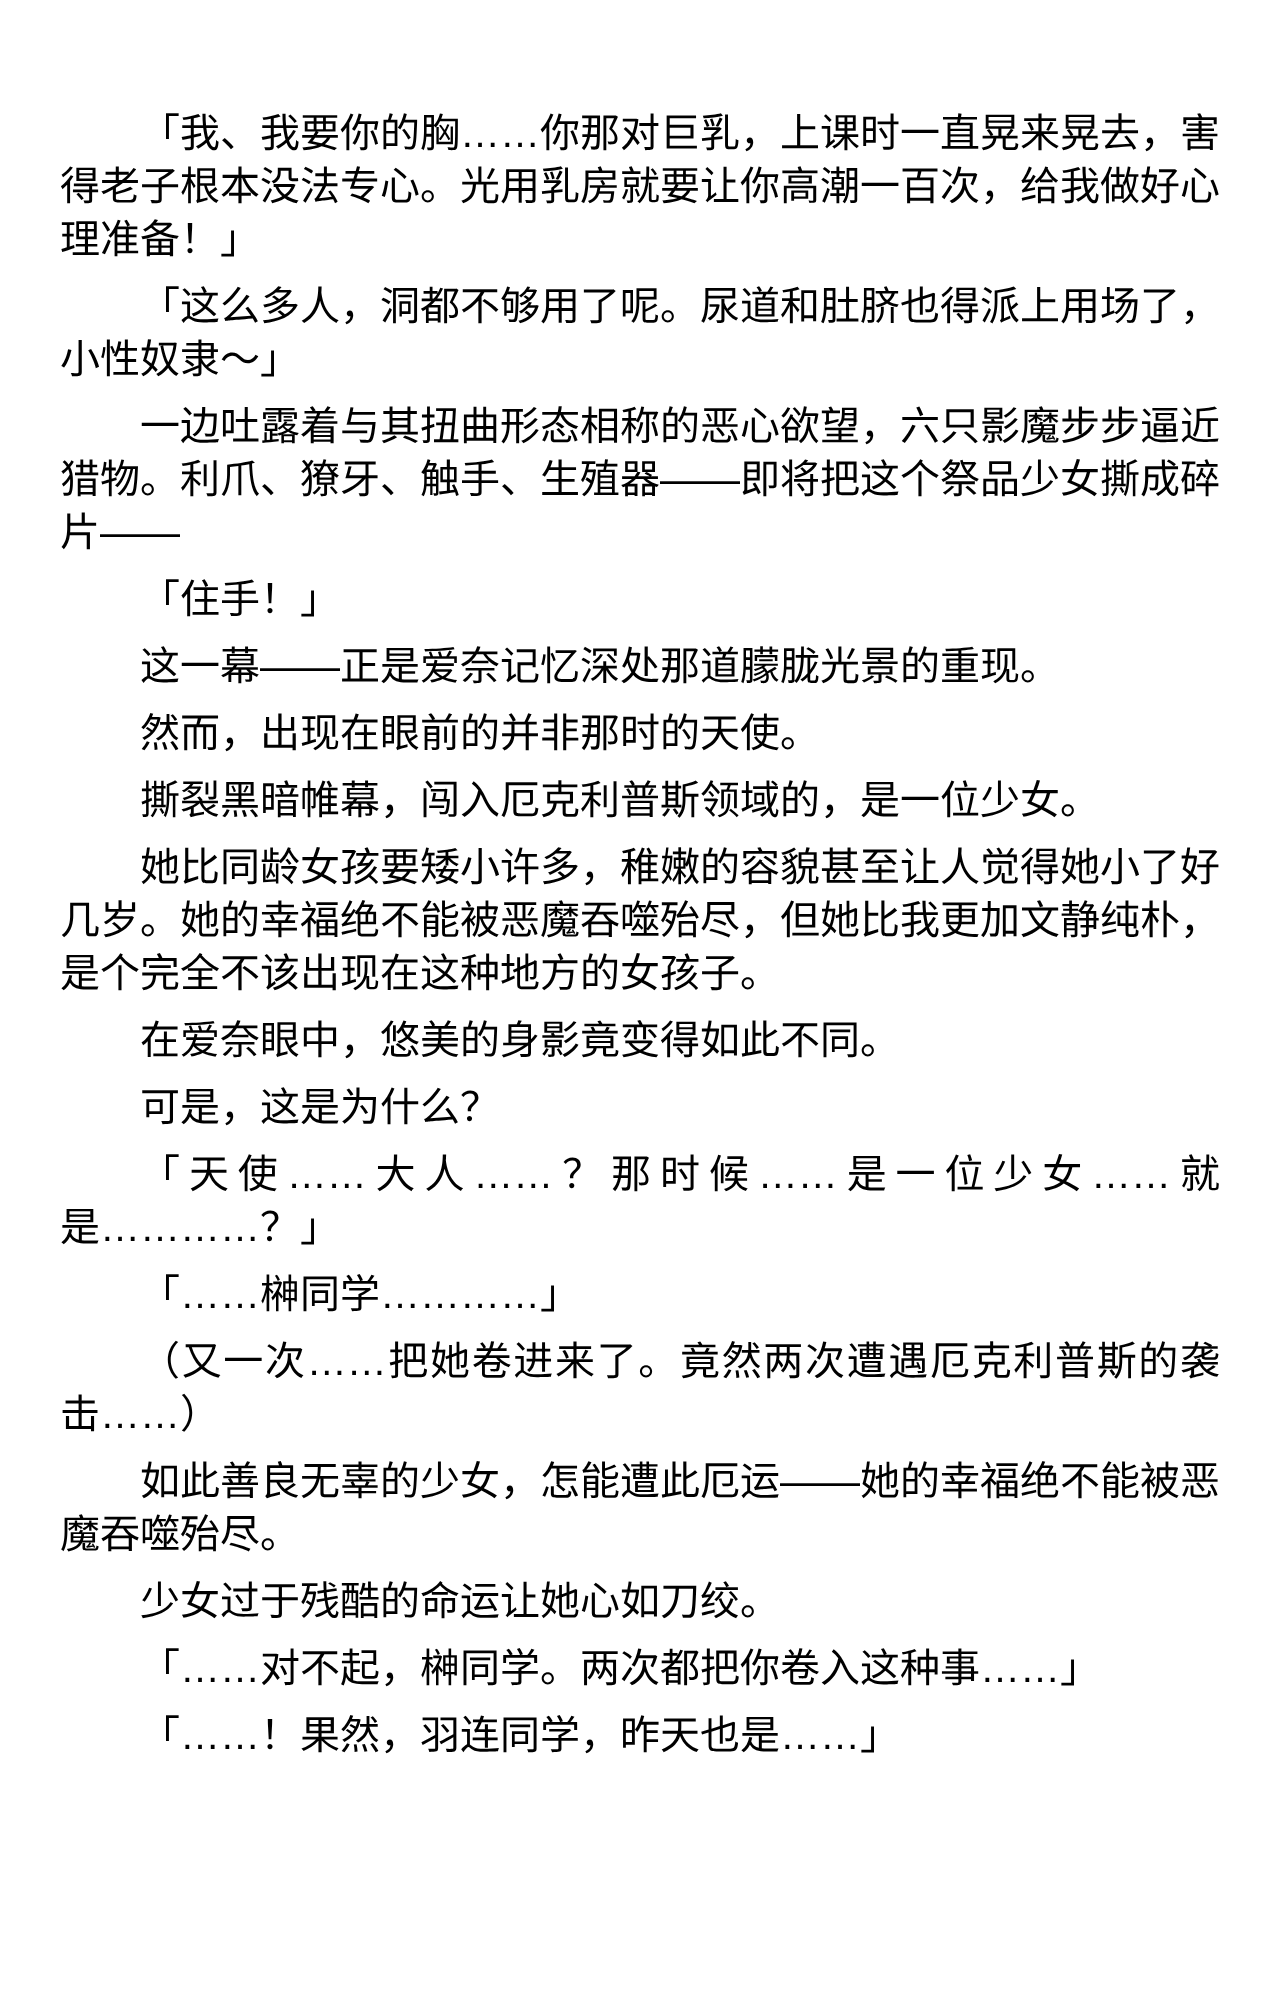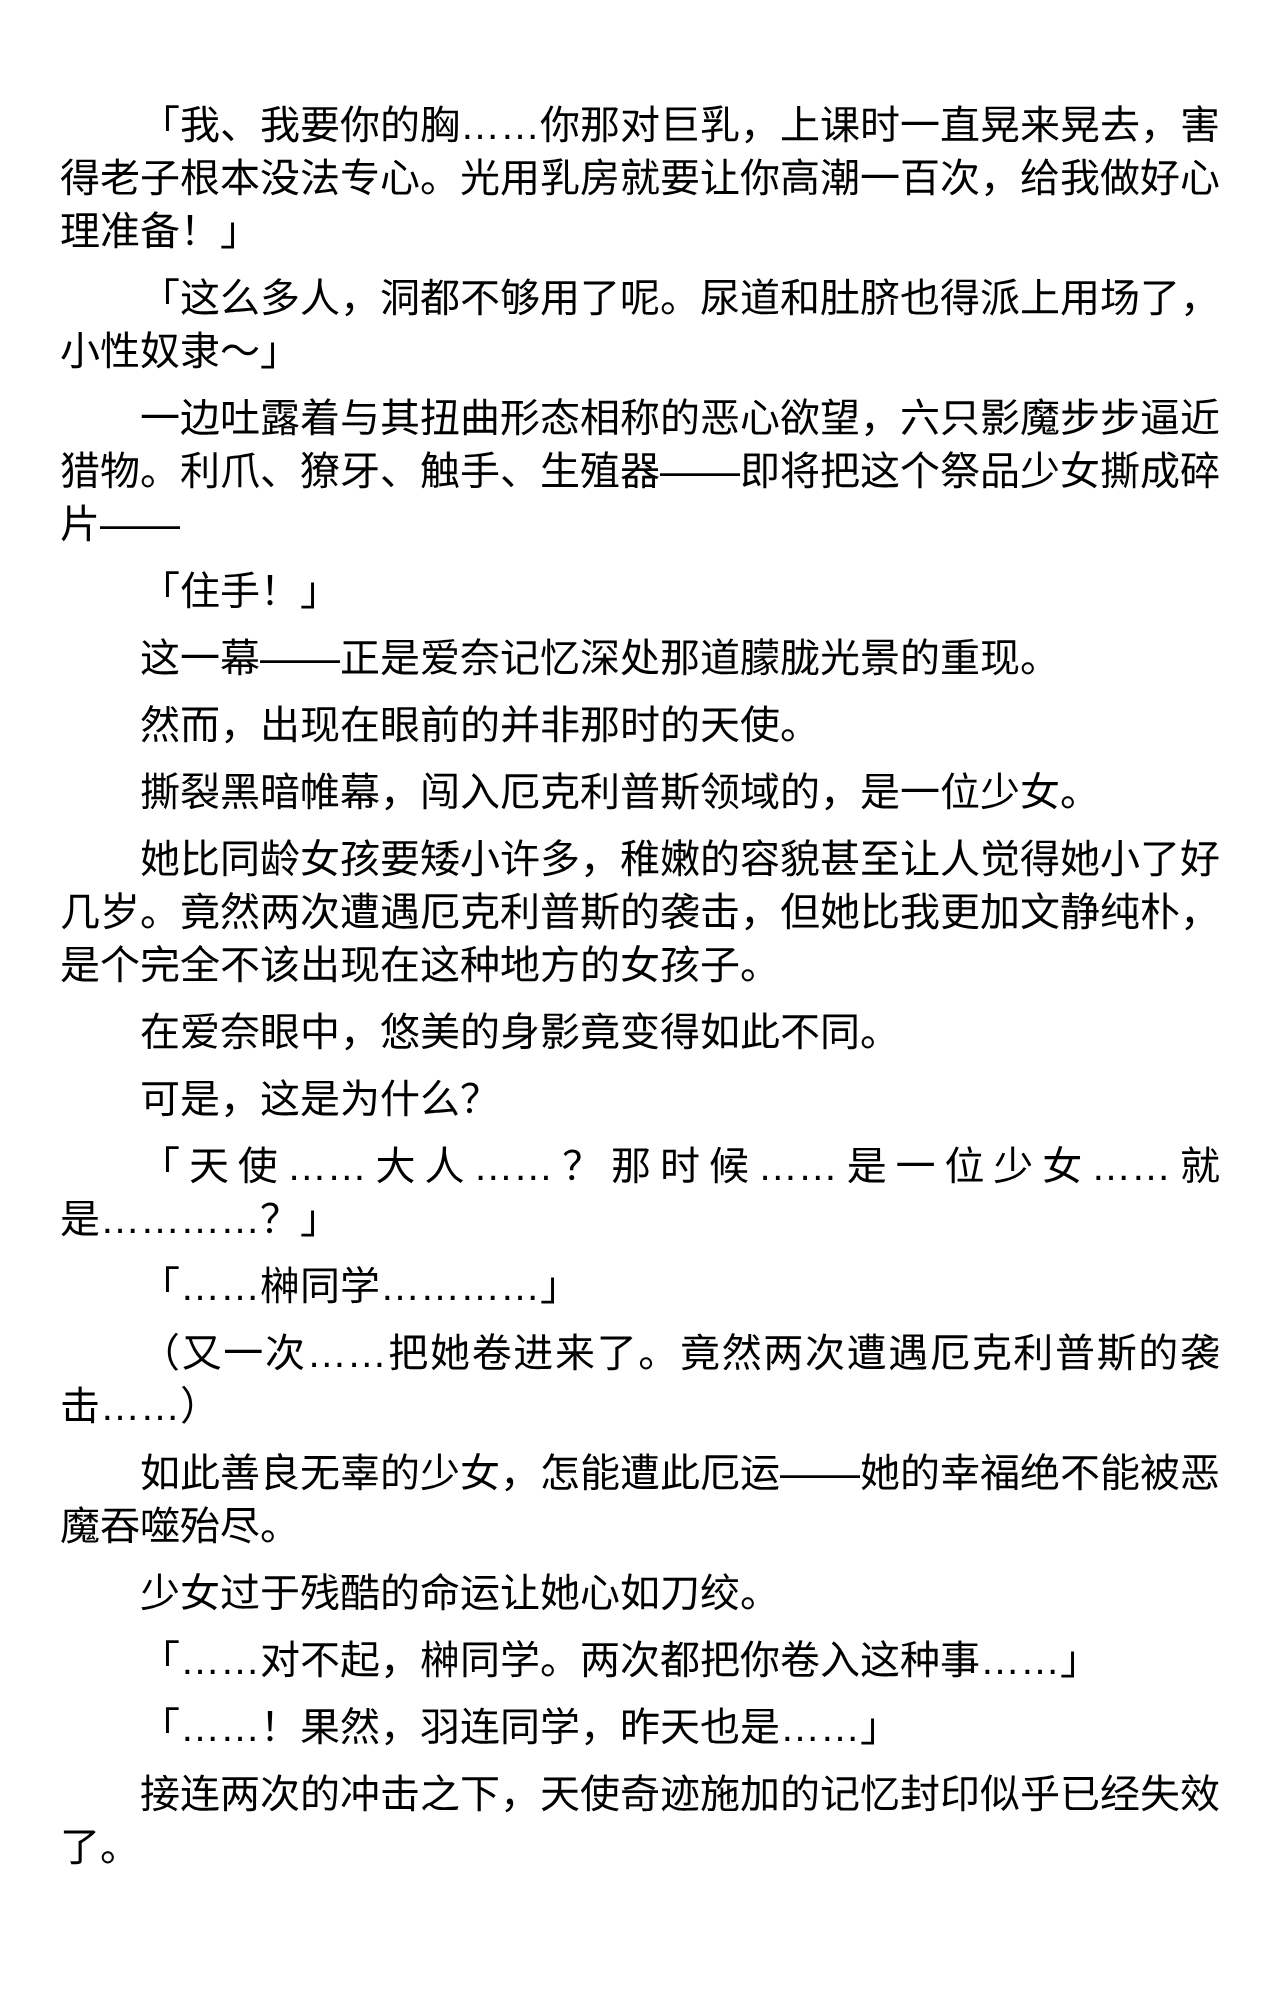--- a/index.html
+++ b/index.html
@@ -27,40 +27,39 @@
     line-height: 53px;
     text-align: justify;
     word-break: normal;
     overflow-wrap: normal;
   }
   .para {
     margin: 14px 0 0 0;
     text-indent: 2em;
   }
   .para:first-child {
-    margin-top: 4px;
+    margin-top: 12px;
   }
 </style>
 </head>
 <body>
 
 <main class="page">
   <section class="text-block" id="paragraph-container">
       <p class="para">「我、我要你的胸……你那对巨乳，上课时一直晃来晃去，害得老子根本没法专心。光用乳房就要让你高潮一百次，给我做好心理准备！」</p>
       <p class="para">「这么多人，洞都不够用了呢。尿道和肚脐也得派上用场了，小性奴隶～」</p>
       <p class="para">一边吐露着与其扭曲形态相称的恶心欲望，六只影魔步步逼近猎物。利爪、獠牙、触手、生殖器——即将把这个祭品少女撕成碎片——</p>
       <p class="para">「住手！」</p>
       <p class="para">这一幕——正是爱奈记忆深处那道朦胧光景的重现。</p>
       <p class="para">然而，出现在眼前的并非那时的天使。</p>
       <p class="para">撕裂黑暗帷幕，闯入厄克利普斯领域的，是一位少女。</p>
-      <p class="para">她比同龄女孩要矮小许多，稚嫩的容貌甚至让人觉得她小了好几岁。竟然两次遭遇厄克利普斯的袭击，但她比我更加文静纯朴，是个完全不该出现在这种地方的女孩子。</p>
+      <p class="para">她比同龄女孩要矮小许多，稚嫩的容貌甚至让人觉得她小了好几岁。她的幸福绝不能被恶魔吞噬殆尽，但她比我更加文静纯朴，是个完全不该出现在这种地方的女孩子。</p>
       <p class="para">在爱奈眼中，悠美的身影竟变得如此不同。</p>
       <p class="para">可是，这是为什么？</p>
       <p class="para">「天使……大人……？那时候……是一位少女……就是…………？」</p>
       <p class="para">「……榊同学…………」</p>
       <p class="para">（又一次……把她卷进来了。竟然两次遭遇厄克利普斯的袭击……）</p>
       <p class="para">如此善良无辜的少女，怎能遭此厄运——她的幸福绝不能被恶魔吞噬殆尽。</p>
       <p class="para">少女过于残酷的命运让她心如刀绞。</p>
       <p class="para">「……对不起，榊同学。两次都把你卷入这种事……」</p>
       <p class="para">「……！果然，羽连同学，昨天也是……」</p>
-      <p class="para">接连两次的冲击之下，天使奇迹施加的记忆封印似乎已经失效了。</p>
     </section>
 </main>
 
 </body></html>

